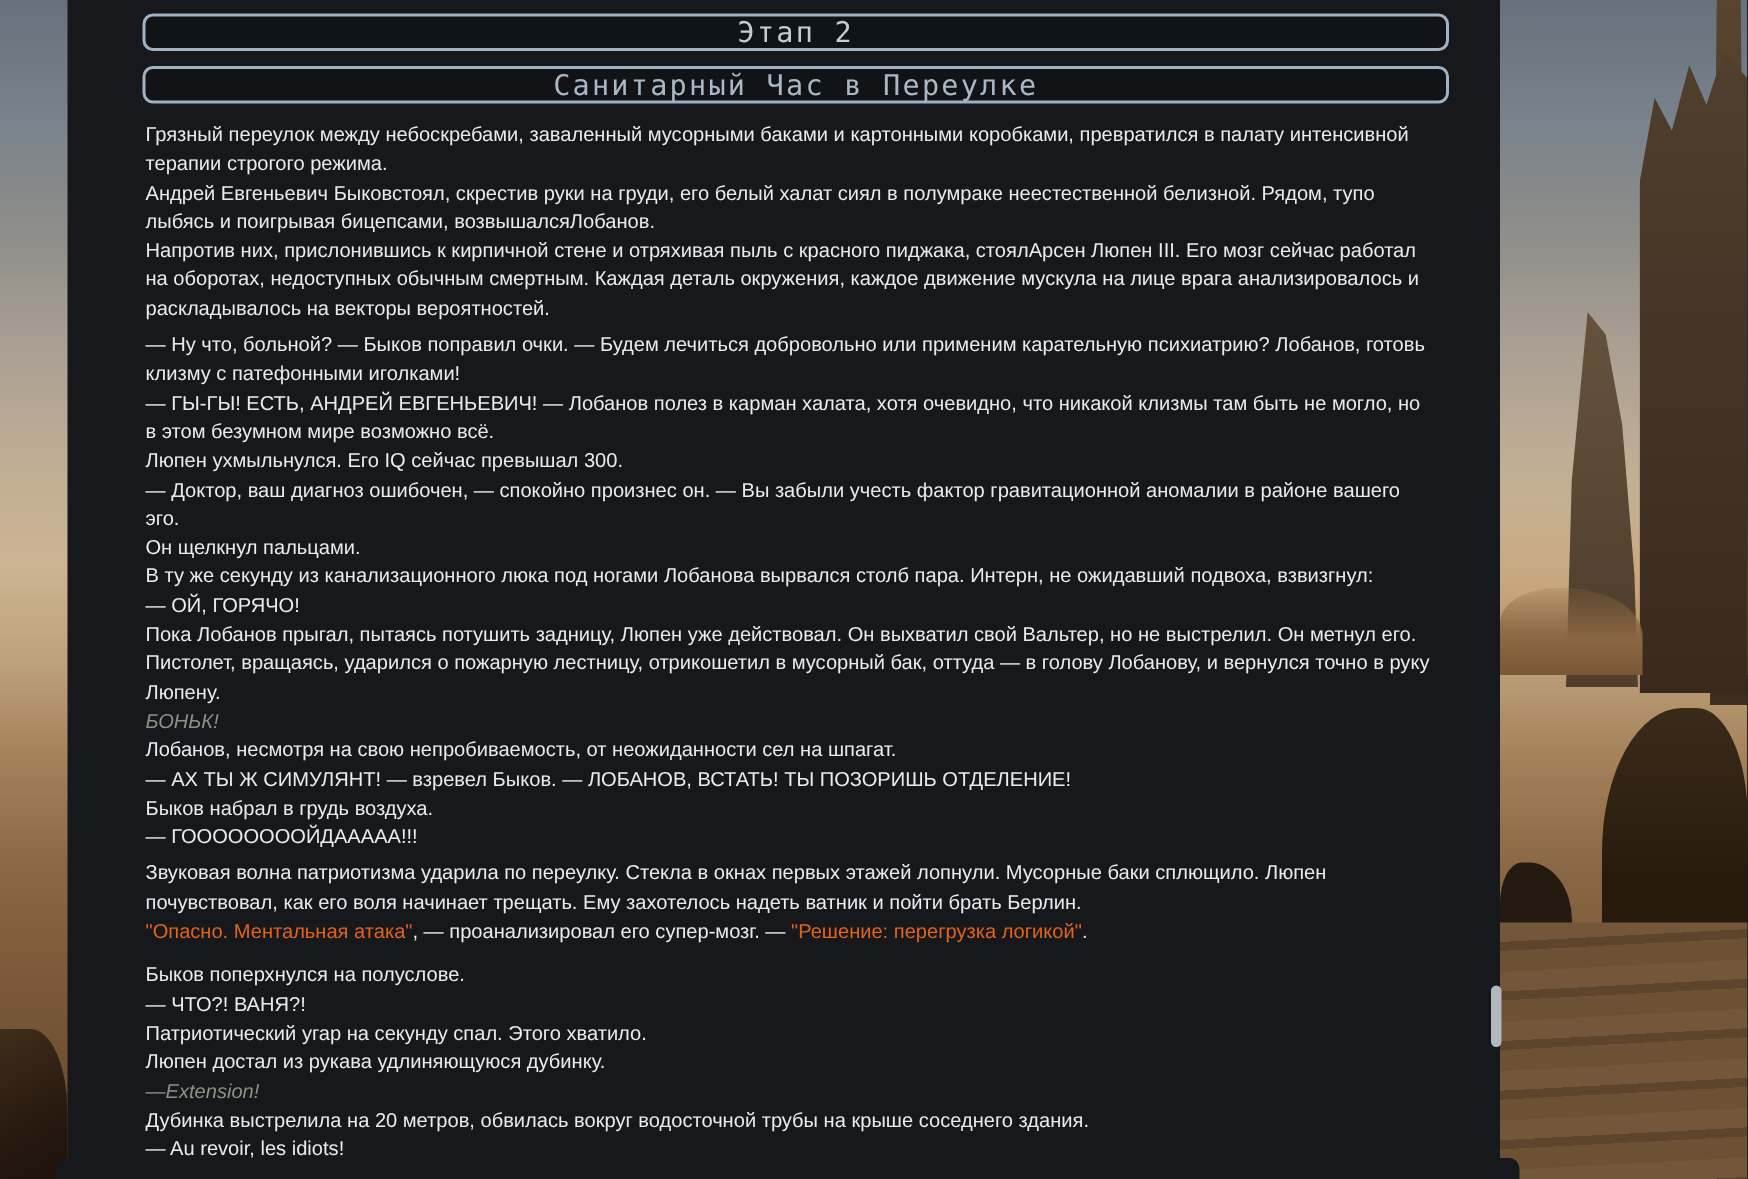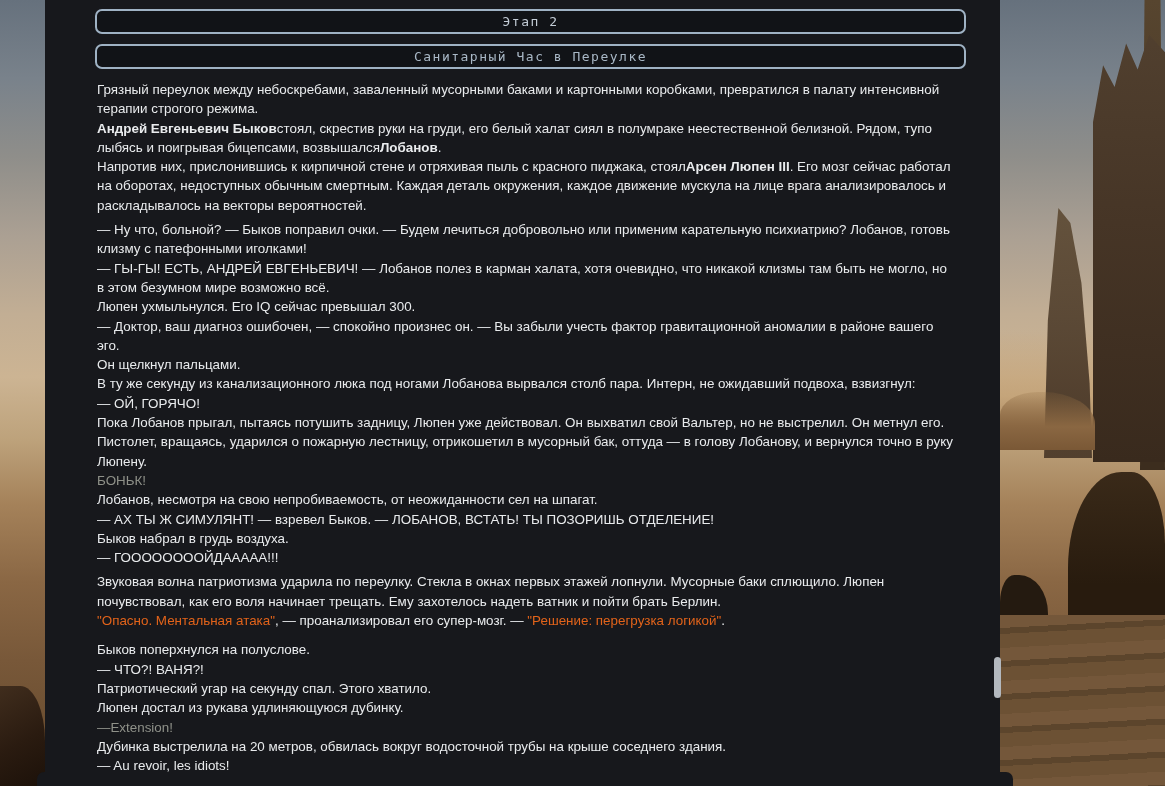--- a/index.html
+++ b/index.html
@@ -37,32 +37,32 @@
   
   .next-strip{position:absolute;left:37px;top:772px;width:976px;height:14px;
     background:var(--panel-bg,#17181c);border-radius:7px 7px 0 0;}
   .panel{position:absolute;left:45px;top:0;width:955px;height:786px;
     background:var(--panel-bg,#17181c);}
   .hbox{box-sizing:border-box;margin:0 34px 0 50px;height:25px;
     border:2px solid var(--header-border,#9fb2c4);border-radius:7px;
     background:var(--header-box-bg,#111317);
     display:flex;align-items:center;justify-content:center;
     font-family:"DejaVu Sans Mono","Liberation Mono",monospace;
-    font-size:13px;letter-spacing:1.5px;white-space:nowrap;}
+    font-size:19px;letter-spacing:1.5px;white-space:nowrap;}
   .hbox.stage{margin-top:9px;color:var(--stage-text,#c3ccd6);}
   .hbox.chapter{margin-top:10px;color:var(--chapter-text,#a9b8c6);text-align:right;}
 
   
   .story{margin:11px 45px 0 52px;width:858px;
     font-size:13.4px;line-height:19.3px;color:var(--body-text,#e9ebed);}
   .story p{margin:0;}
   .block.gap-s{margin-bottom:5px;}
   .block.gap-m{margin-bottom:10px;}
-  .seg-b{font-weight:bold;}
-  .seg-i{color:var(--sfx-gray,#8f9189);}
+  .seg-b{font-weight:normal;}
+  .seg-i{font-style:italic;color:var(--sfx-gray,#8f9189);}
   .seg-d{color:var(--sfx-gray,#8f9189);}
   .seg-a{color:var(--accent-orange,#e2631a);}
 
   
   .sb-thumb{position:absolute;left:994px;top:657px;width:7px;height:41px;
     background:var(--scrollbar-thumb,#b3b8be);border-radius:3.5px;}
 </style>
 </head>
 <body>
 

